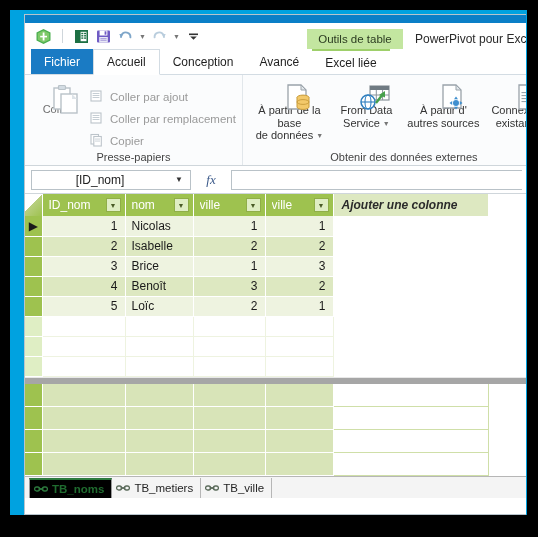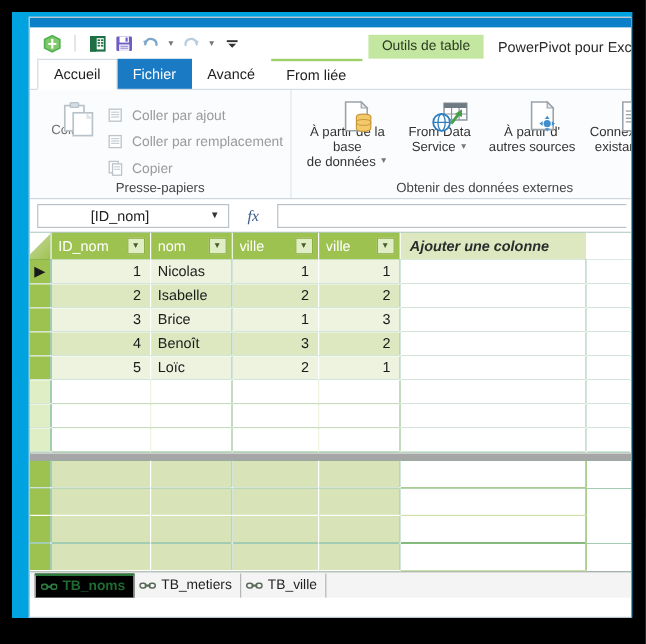--- a/index.html
+++ b/index.html
@@ -388,24 +388,25 @@
         </span>
       </div>
     </div>
 
     <div class="title-area">
       <div class="ctx-tab-top">Outils de table</div>
       <div class="app-title">PowerPivot pour Excel -</div>
     </div>
 
     <div class="tabstrip">
+      <div class="tab file">Fichier</div>
       <div class="tab selected">Accueil</div>
-      <div class="tab file">Fichier</div>
+      <div class="tab">Conception</div>
       <div class="tab">Avancé</div>
-      <div class="tab ctx">From liée</div>
+      <div class="tab ctx">Excel liée</div>
     </div>
 
     <div class="ribbon">
 
       <div class="rgroup" style="width:230px;">
         <div class="rgroup-body">
           <div class="bigbtn">
             <span class="ico">
               <svg width="34" height="34" viewBox="0 0 34 34">
                 <rect x="5" y="5" width="16" height="21" fill="#ffffff" stroke="#b9c2c8" stroke-width="1.4"></rect>

